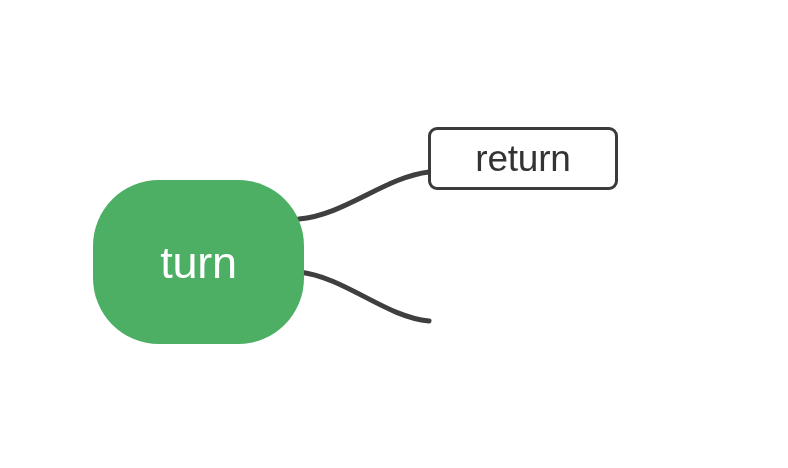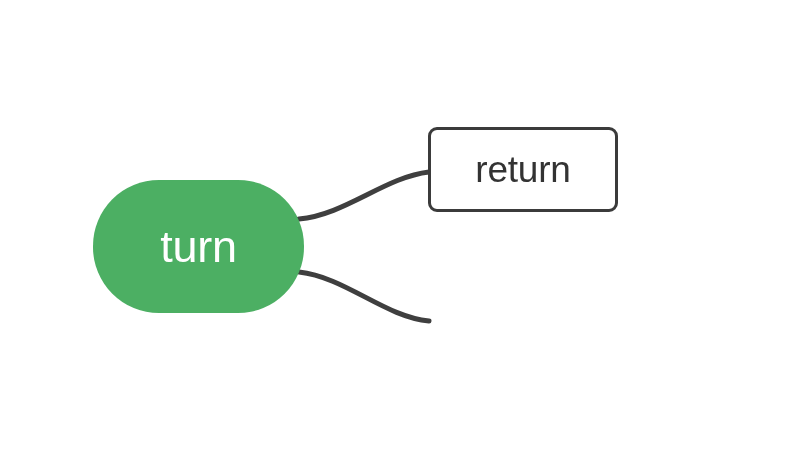--- a/index.html
+++ b/index.html
@@ -31,21 +31,21 @@
     box-sizing: border-box;
     display: flex;
     align-items: center;
     justify-content: center;
   }
   
   #node-root {
     left: 93px;
     top: 180px;
     width: 211px;
-    height: 133px;
+    height: 164px;
     background: #4CAF63;
     border-radius: 66px;
   }
   #node-root .node-label {
     color: #ffffff;
     font-size: 45px;
     font-weight: 400;
     line-height: 1;
     letter-spacing: -0.2px;
     white-space: nowrap;
@@ -61,21 +61,21 @@
     font-size: 37px;
     font-weight: 400;
     line-height: 1;
     letter-spacing: -0.2px;
     white-space: nowrap;
   }
   #node-return {
     left: 428px;
     top: 127px;
     width: 190px;
-    height: 85px;
+    height: 63px;
     text-align: center;
   }
   #node-tour {
     left: 428px;
     top: 279px;
     width: 154px;
     height: 85px;
   }
 </style>
 </head>

